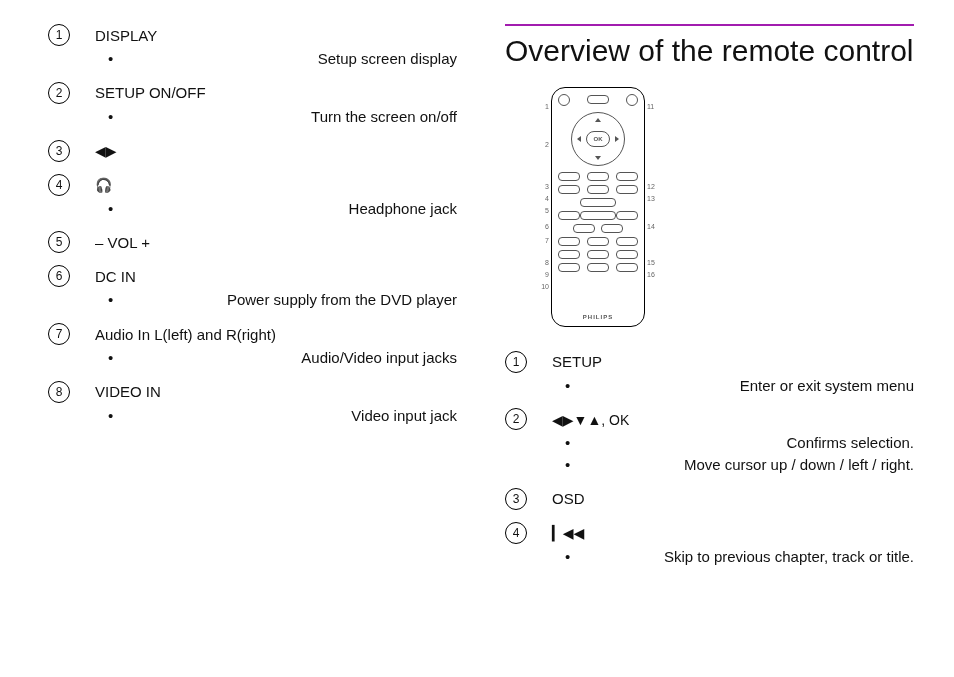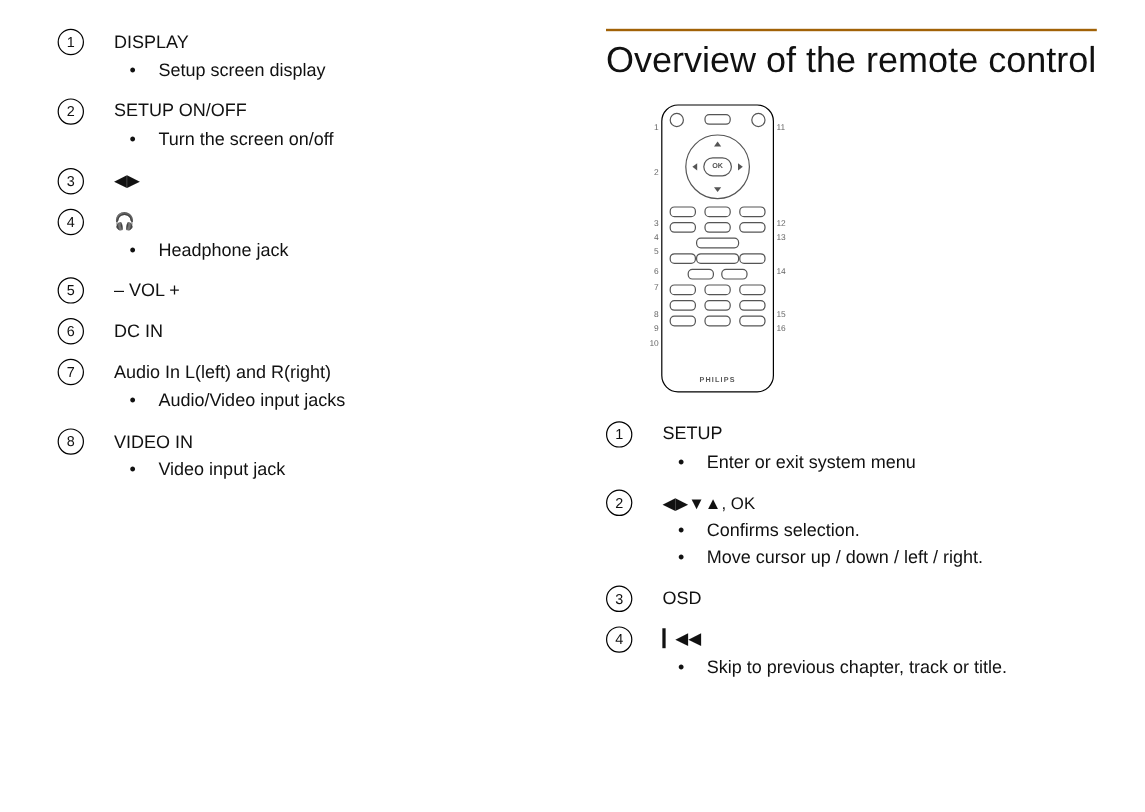--- a/index.html
+++ b/index.html
@@ -15,21 +15,21 @@
     box-sizing: border-box;
     padding: 24px 40px 24px 48px;
     display: flex;
     gap: 48px;
   }
   .column {
     flex: 1 1 0;
     min-width: 0;
   }
   .right-column {
-    border-top: 2px solid #a16207;
+    border-top: 2px solid #a21caf;
     padding-top: 8px;
   }
   h1.overview {
     font-weight: 400;
     font-size: 30px;
     line-height: 1.15;
     margin: 0 0 18px 0;
   }
   .item {
     margin-bottom: 12px;
@@ -59,20 +59,21 @@
   .item-bullets {
     list-style: none;
     padding: 0 0 0 60px;
     margin: 2px 0 0 0;
   }
   .item-bullets li {
     position: relative;
     font-size: 15px;
     line-height: 1.45;
     padding-left: 24px;
+    text-align: right;
   }
   .item-bullets li::before {
     content: "•";
     position: absolute;
     left: 0;
     top: 0;
   }
   .icon-glyph {
     font-size: 14px;
     letter-spacing: 0;
@@ -188,20 +189,23 @@
         <div class="item-head">
           <span class="num-circle">5</span>
           <span class="item-title">– VOL +</span>
         </div>
       </div>
       <div class="item">
         <div class="item-head">
           <span class="num-circle">6</span>
           <span class="item-title">DC IN</span>
         </div>
+        <ul class="item-bullets">
+          <li>Power supply from the DVD player</li>
+        </ul>
       </div>
       <div class="item">
         <div class="item-head">
           <span class="num-circle">7</span>
           <span class="item-title">Audio In L(left) and R(right)</span>
         </div>
         <ul class="item-bullets">
           <li>Audio/Video input jacks</li>
         </ul>
       </div>

